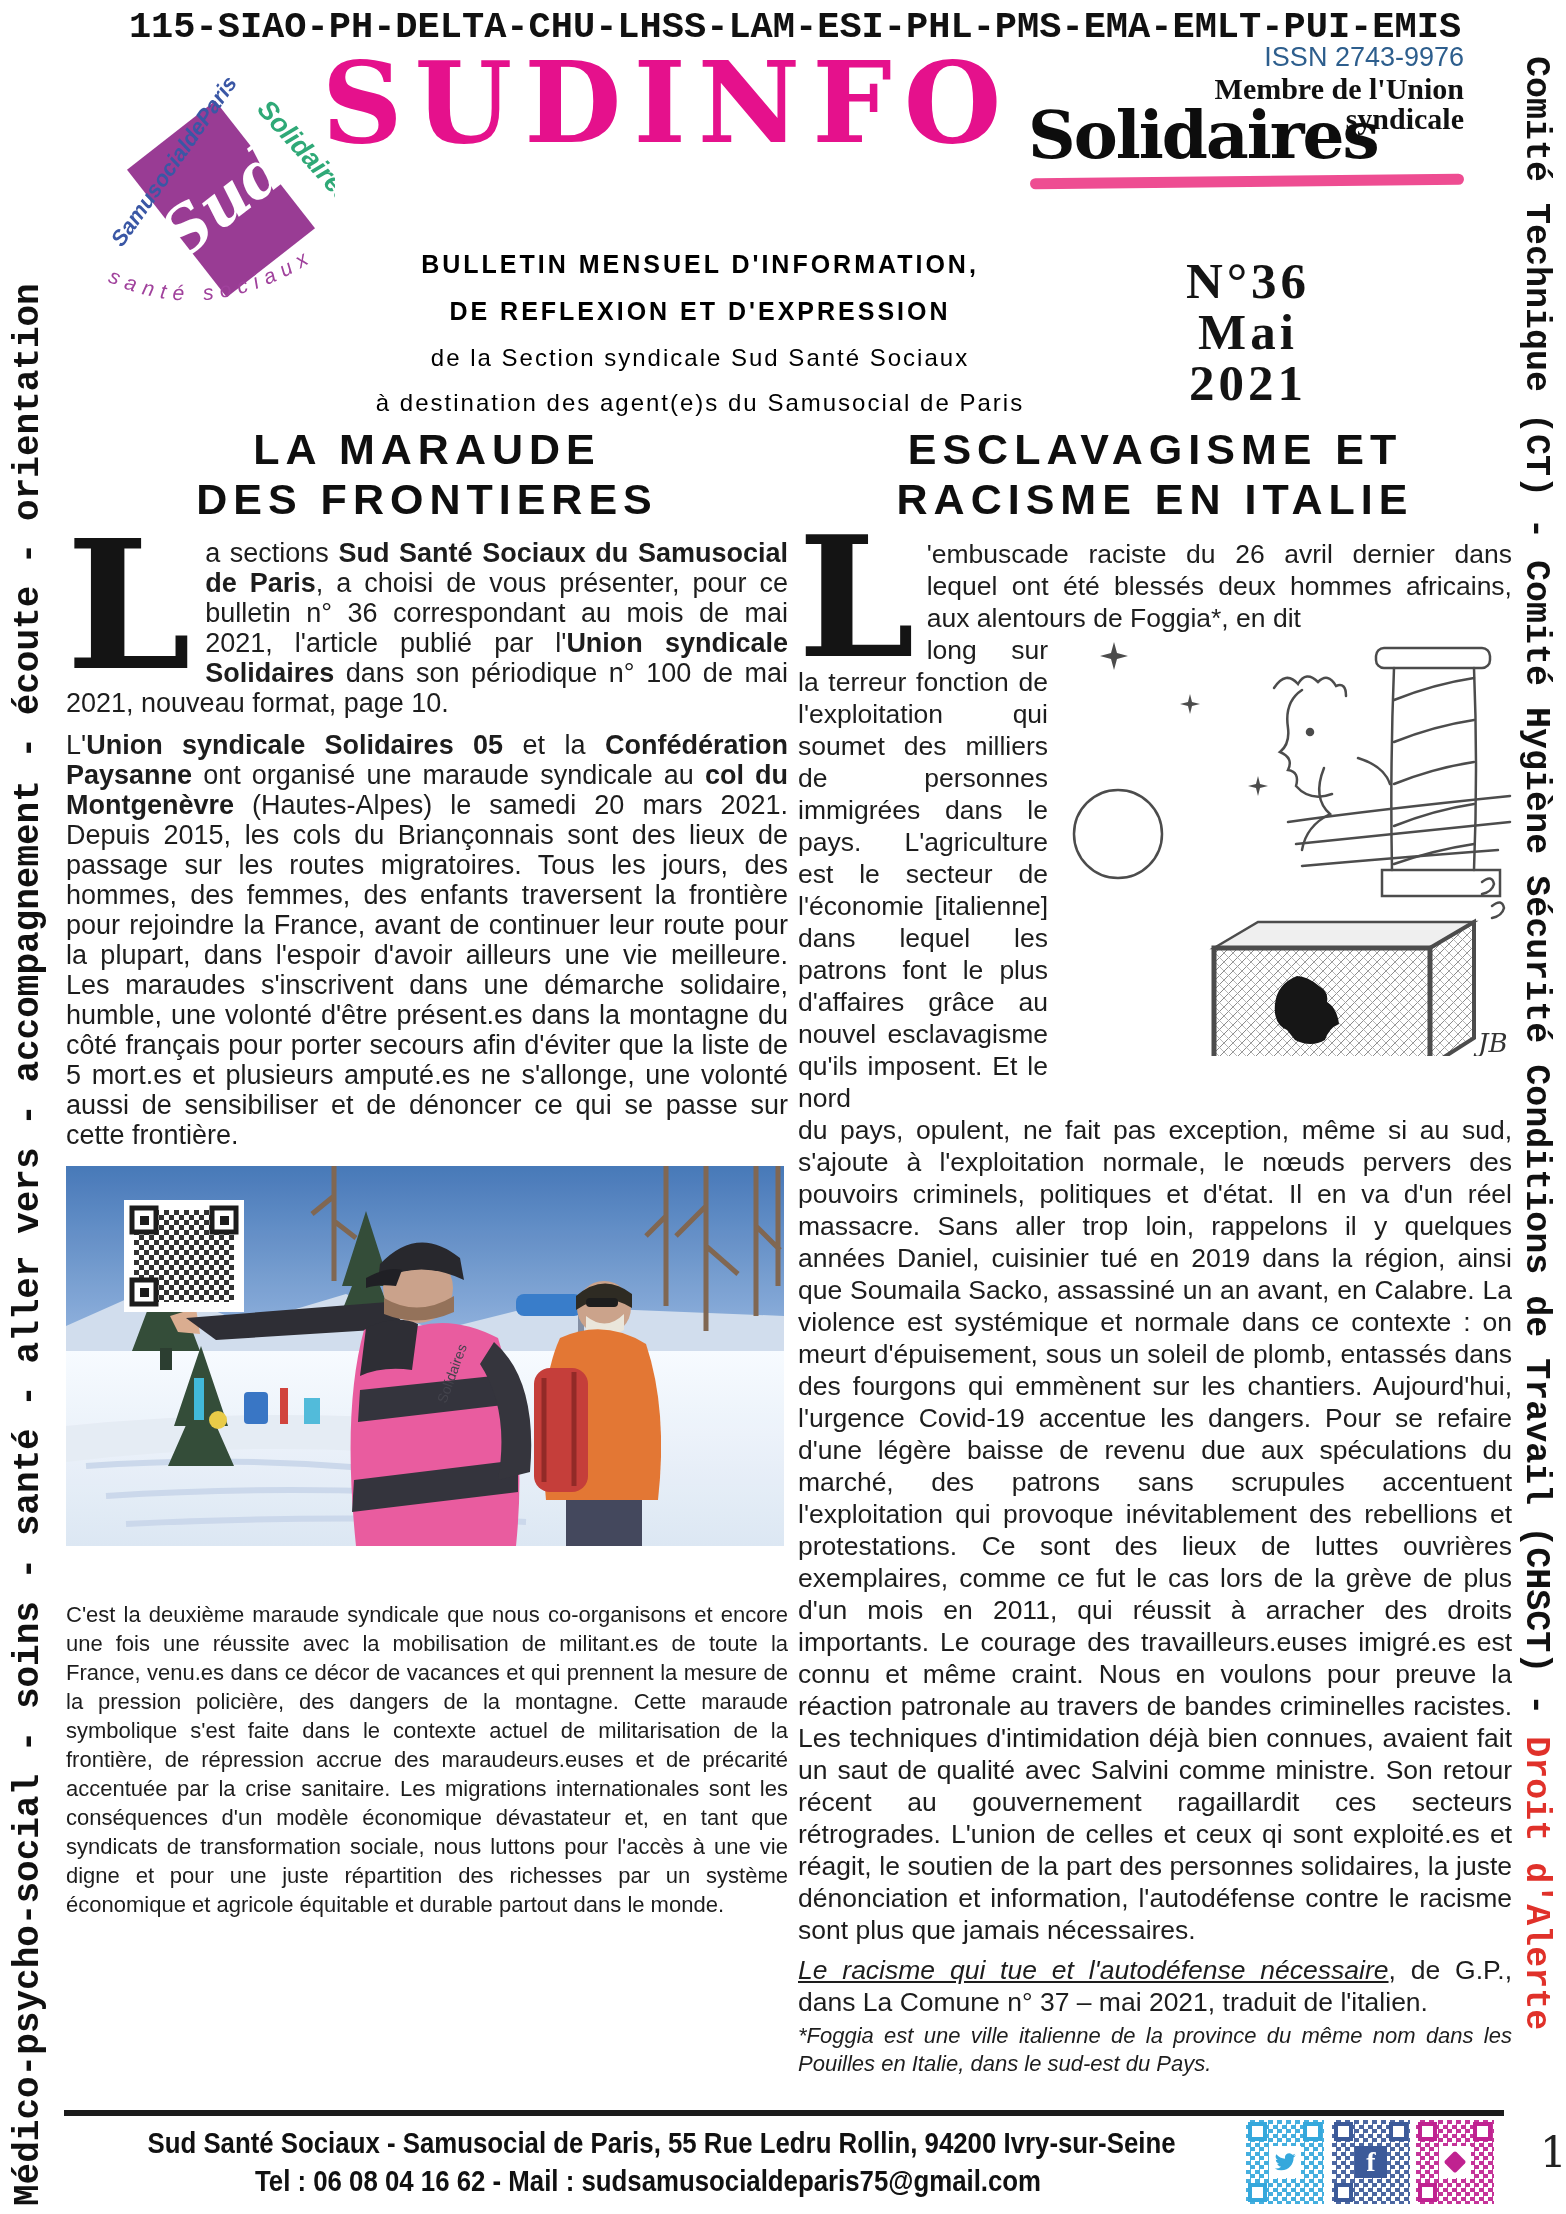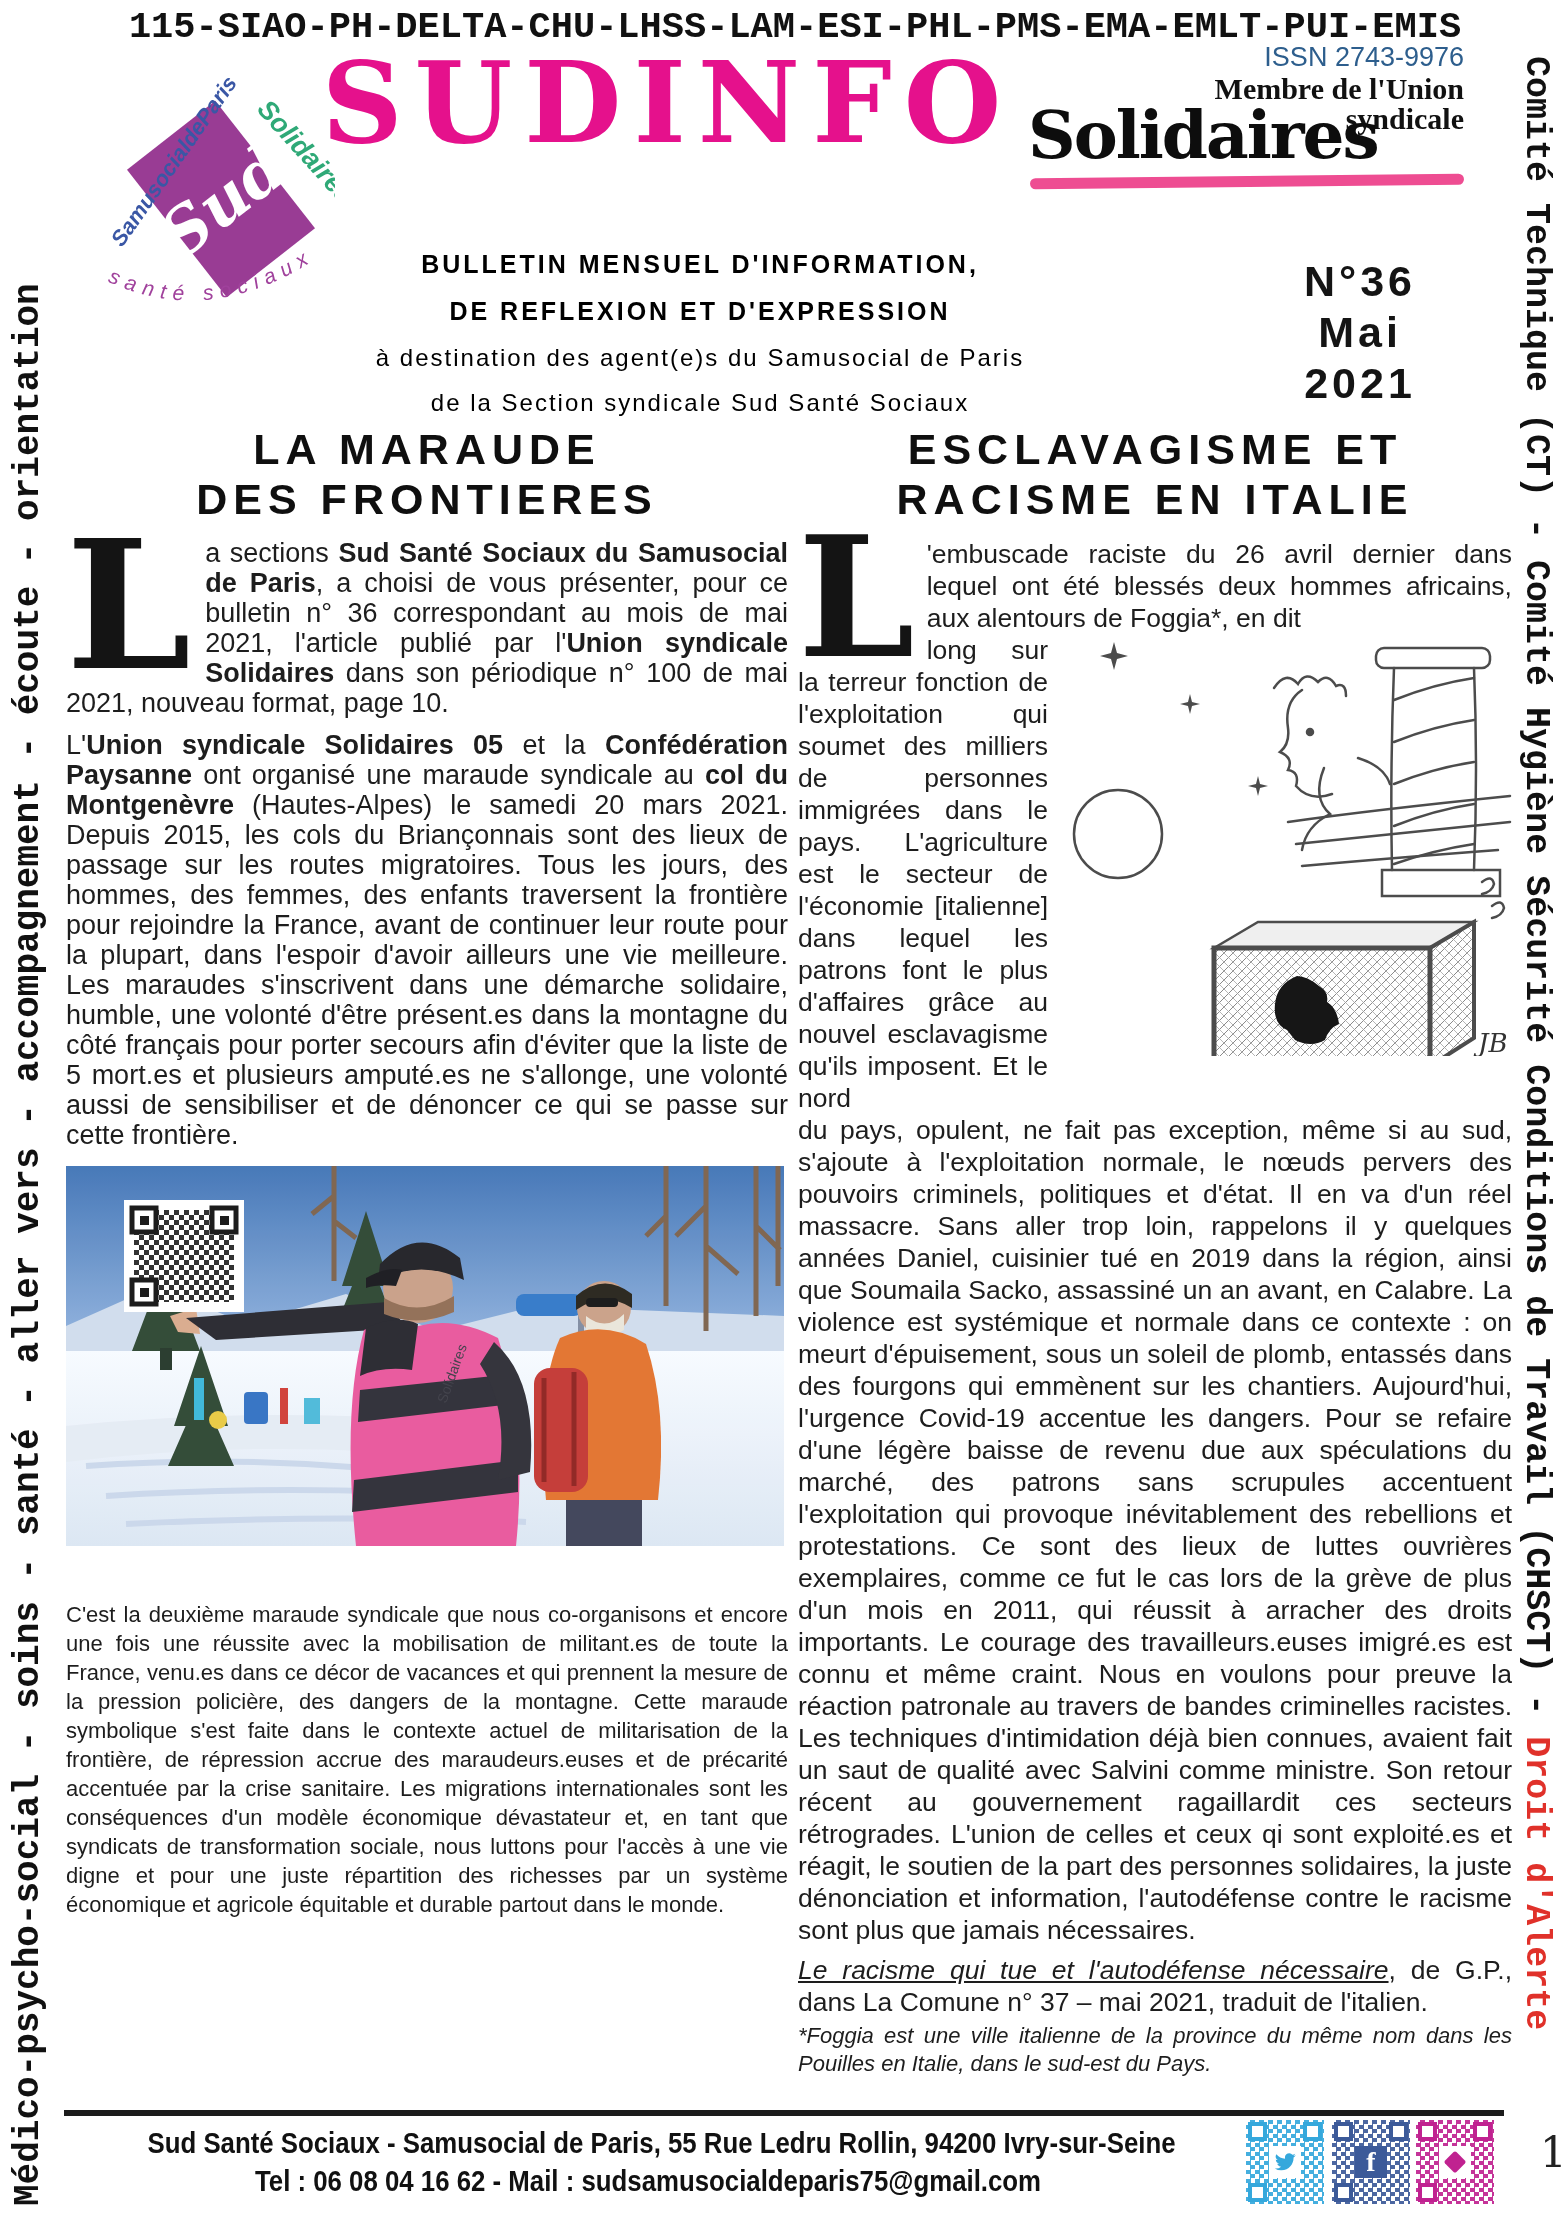--- a/index.html
+++ b/index.html
@@ -26,22 +26,22 @@
     color:#e5118c; letter-spacing:12px;
   }
   .issn { position:absolute; left:1150px; top:42px; width:314px; text-align:right; font-size:27px; color:#2d5e8d; }
   .membre { position:absolute; left:1100px; width:364px; text-align:right; font-family:"Liberation Serif", serif; font-weight:bold; font-size:30px; color:#111; }
   .membre1 { top:72px; } .membre2 { top:102px; }
   .soli-wordmark {
     position:absolute; left:1028px; top:96px; width:440px; text-align:left;
     font-family:"DejaVu Serif", serif; font-weight:bold; font-size:66px; letter-spacing:-2px; color:#0d0d0d;
   }
   .soli-underline { position:absolute; left:1030px; top:176px; width:434px; height:11px; background:#ee4d92; border-radius:6px; transform:rotate(-0.6deg); }
-  .issue { position:absolute; left:1200px; top:256px; width:320px; text-align:center;
-           font-family:Liberation Sans, sans-serif; font-weight:bold; font-size:43px; line-height:51px; letter-spacing:4px; color:#141414; }
+  .issue { position:absolute; left:1088px; top:256px; width:320px; text-align:center;
+           font-family:Liberation Serif, serif; font-weight:bold; font-size:51px; line-height:51px; letter-spacing:4px; color:#141414; }
   .subtitle { position:absolute; left:318px; top:250px; width:764px; text-align:center; color:#000000; }
   .subtitle .b { font-weight:bold; font-size:25px; letter-spacing:3px; margin-bottom:18px; }
   .subtitle .n { font-size:24px; letter-spacing:2px; margin-bottom:17px; }
   
   .col { position:absolute; top:424px; text-align:justify; }
   .col-left  { left:66px;  width:722px; font-size:27px;   line-height:30px; }
   .col-right { left:798px; width:714px; font-size:26.5px; line-height:32px; }
   .headline {
     font-weight:bold; text-align:center; font-size:43px; line-height:50px;
     letter-spacing:6px; margin:0 0 14px 0; color:#0f0f0f;
@@ -97,22 +97,22 @@
 <div class="soli-wordmark">Solidaires</div>
 <div class="soli-underline"></div>
 <div class="issue">
   <div>N°36</div>
   <div>Mai</div>
   <div>2021</div>
 </div>
 <div class="subtitle">
   <div class="b">BULLETIN MENSUEL D'INFORMATION,</div>
   <div class="b">DE REFLEXION ET D'EXPRESSION</div>
+  <div class="n">de la Section syndicale Sud Santé Sociaux</div>
   <div class="n">à destination des agent(e)s du Samusocial de Paris</div>
-  <div class="n">de la Section syndicale Sud Santé Sociaux</div>
 </div>
 
 <div class="col col-left">
   <h2 class="headline"><span>LA MARAUDE</span><br><span>DES FRONTIERES</span></h2>
   <p><span class="dc dc-l">L</span><span>a sections </span><b>Sud Santé Sociaux du Samusocial de Paris</b><span>, a choisi de vous présenter, pour ce bulletin n° 36 correspondant au mois de mai 2021, l'article publié par l'</span><b>Union syndicale Solidaires</b><span> dans son périodique n° 100 de mai 2021, nouveau format, page 10.</span></p>
   <p class="mt12"><span>L'</span><b>Union syndicale Solidaires 05</b><span> et la </span><b>Confédération Paysanne</b><span> ont organisé une maraude syndicale au </span><b>col du Montgenèvre</b><span> (Hautes-Alpes) le samedi 20 mars 2021. Depuis 2015, les cols du Briançonnais sont des lieux de passage sur les routes migratoires. Tous les jours, des hommes, des femmes, des enfants traversent la frontière pour rejoindre la France, avant de continuer leur route pour la plupart, dans l'espoir d'avoir ailleurs une vie meilleure. Les maraudes s'inscrivent dans une démarche solidaire, humble, une volonté d'être présent.es dans la montagne du côté français pour porter secours afin d'éviter que la liste de 5 mort.es et plusieurs amputé.es ne s'allonge, une volonté aussi de sensibiliser et de dénoncer ce qui se passe sur cette frontière.</span></p>
 
   <div class="photo-wrap">
     <svg width="718" height="380" viewBox="0 0 718 380">
       <defs>

